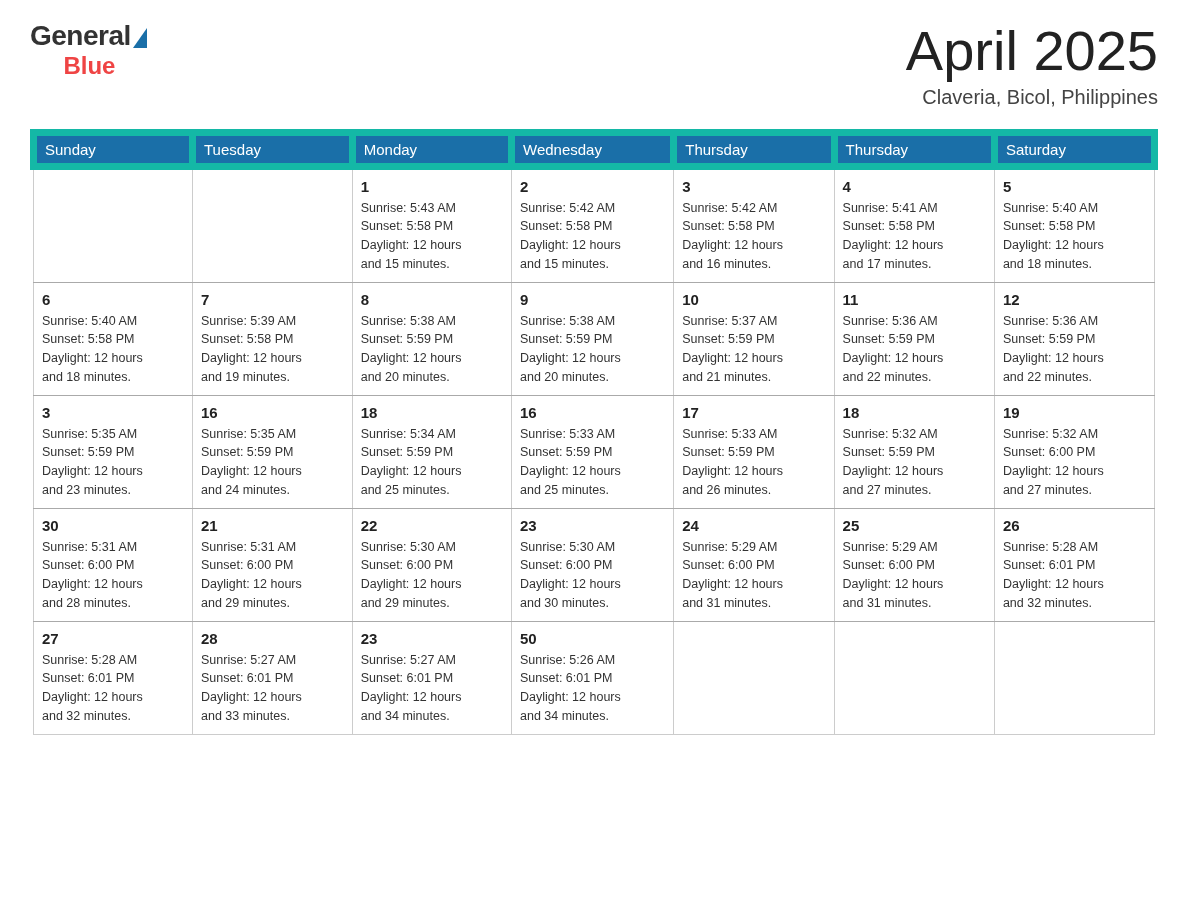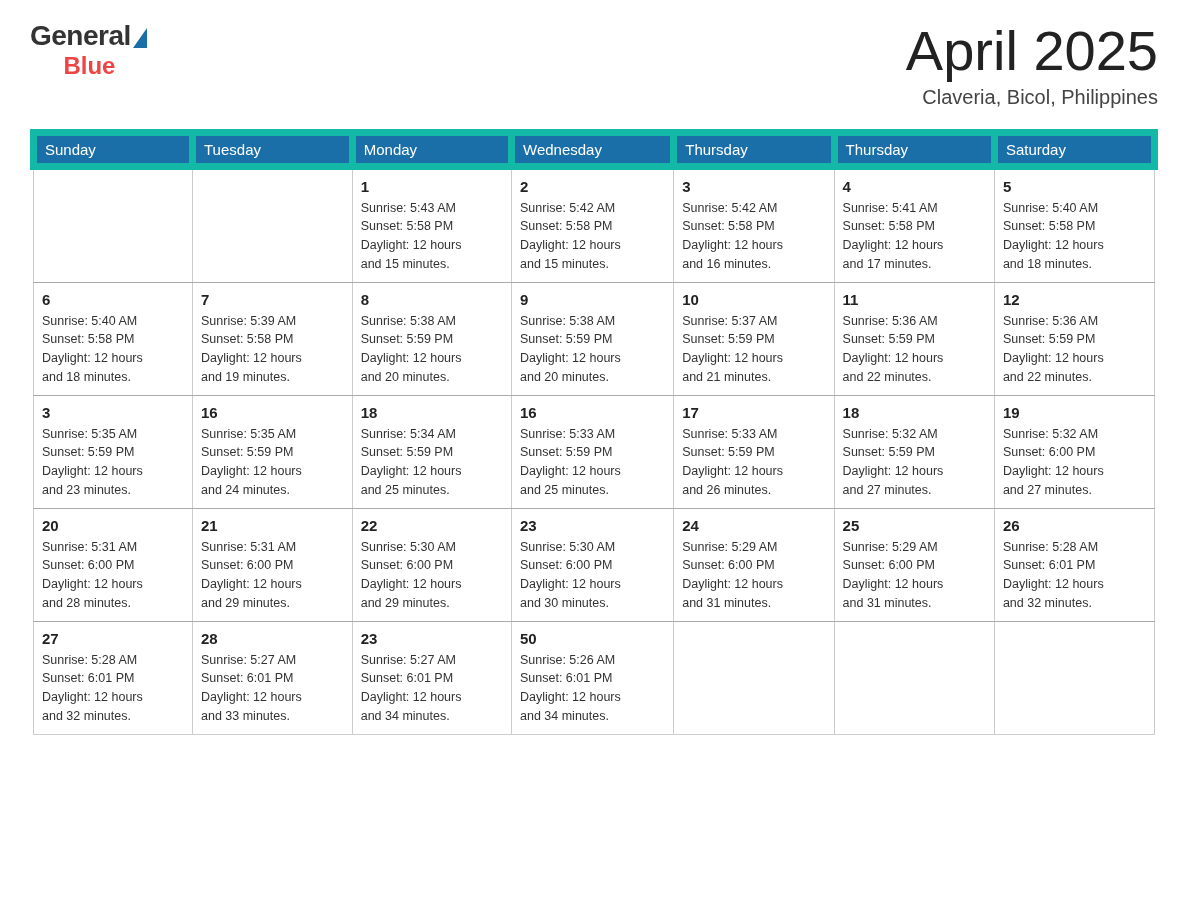--- a/index.html
+++ b/index.html
@@ -211,21 +211,21 @@
           <span class="day-number">18</span>
           <div class="day-info">Sunrise: 5:32 AM<br>Sunset: 5:59 PM<br>Daylight: 12 hours<br>and 27 minutes.</div>
         </td>
         <td>
           <span class="day-number">19</span>
           <div class="day-info">Sunrise: 5:32 AM<br>Sunset: 6:00 PM<br>Daylight: 12 hours<br>and 27 minutes.</div>
         </td>
       </tr>
       <tr>
         <td>
-          <span class="day-number">20</span>
+          <span class="day-number">30</span>
           <div class="day-info">Sunrise: 5:31 AM<br>Sunset: 6:00 PM<br>Daylight: 12 hours<br>and 28 minutes.</div>
         </td>
         <td>
           <span class="day-number">21</span>
           <div class="day-info">Sunrise: 5:31 AM<br>Sunset: 6:00 PM<br>Daylight: 12 hours<br>and 29 minutes.</div>
         </td>
         <td>
           <span class="day-number">22</span>
           <div class="day-info">Sunrise: 5:30 AM<br>Sunset: 6:00 PM<br>Daylight: 12 hours<br>and 29 minutes.</div>
         </td>

